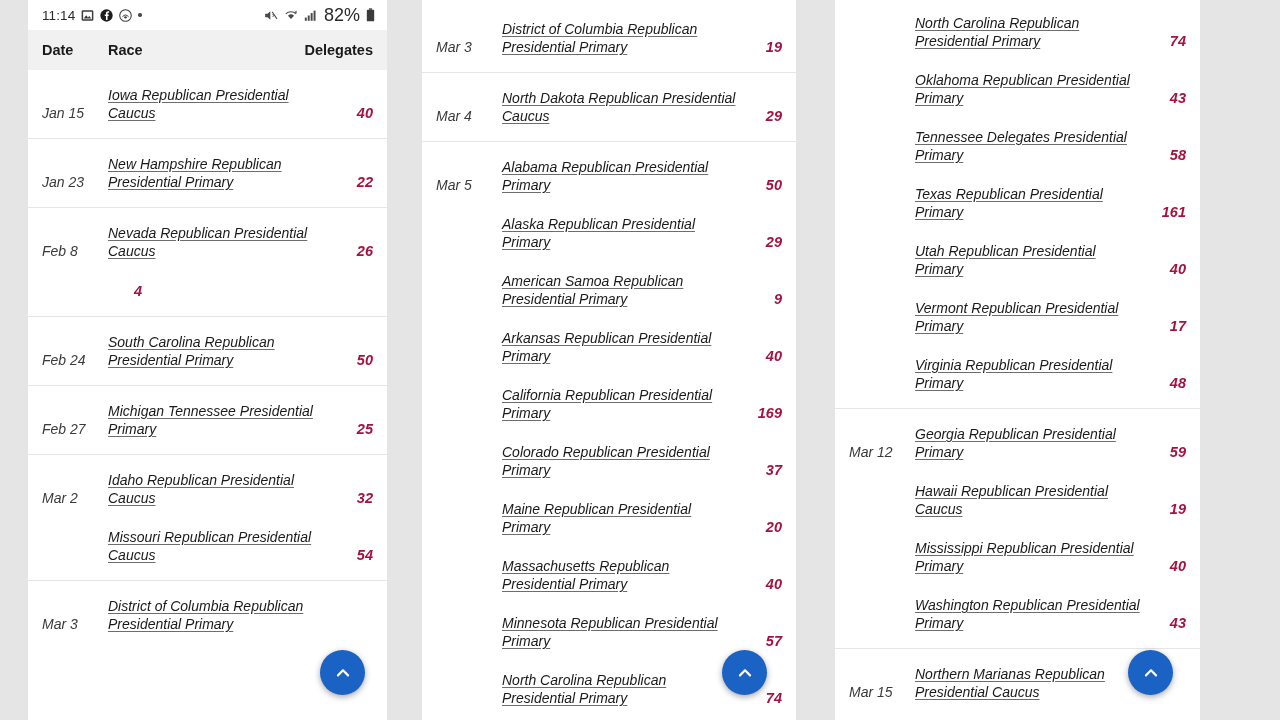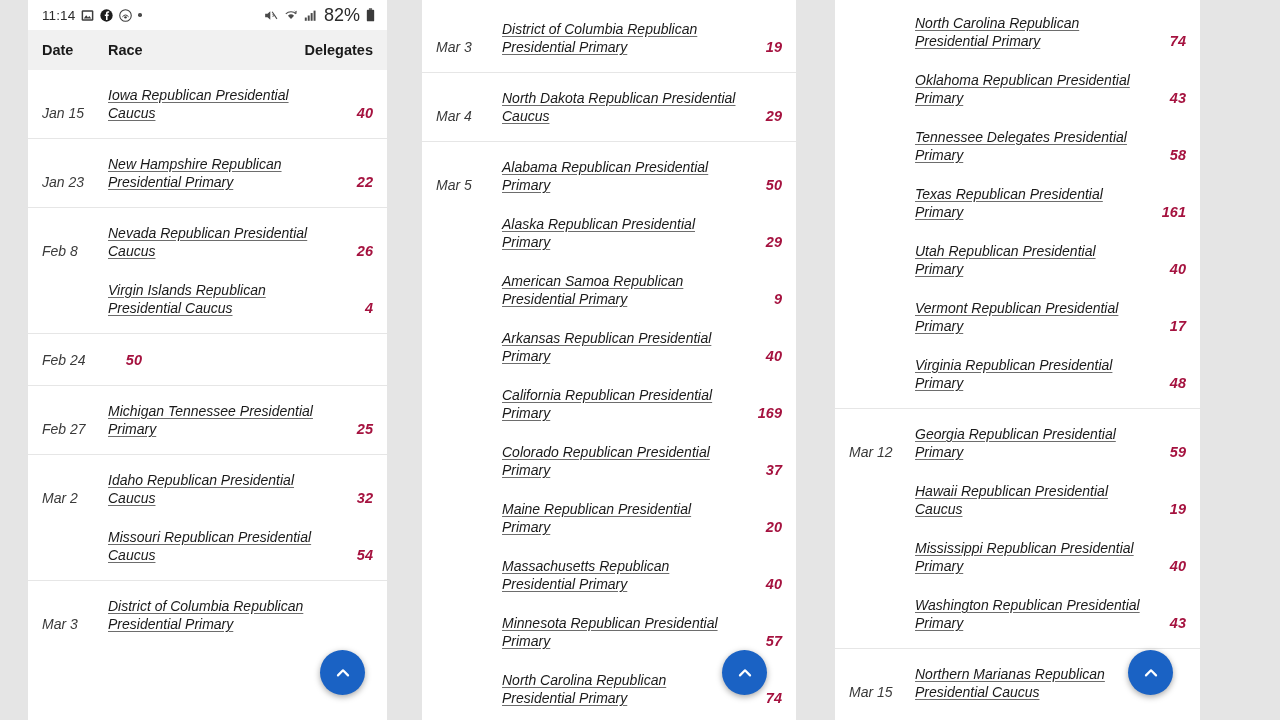--- a/index.html
+++ b/index.html
@@ -232,27 +232,27 @@
             </div>
           </div>
           <div class="group">
             <div class="race-row">
               <div class="cell-date">Feb 8</div>
               <div class="cell-race"><span class="race-link">Nevada Republican Presidential Caucus</span></div>
               <div class="cell-deleg">26</div>
             </div>
             <div class="race-row">
               <div class="cell-date"></div>
-              <div class="cell-race"><span class="race-link">Virgin Islands Republican Presidential Caucus</span></div>
               <div class="cell-deleg">4</div>
             </div>
           </div>
           <div class="group">
             <div class="race-row">
               <div class="cell-date">Feb 24</div>
+              <div class="cell-race"><span class="race-link">South Carolina Republican Presidential Primary</span></div>
               <div class="cell-deleg">50</div>
             </div>
           </div>
           <div class="group">
             <div class="race-row">
               <div class="cell-date">Feb 27</div>
               <div class="cell-race"><span class="race-link">Michigan Tennessee Presidential Primary</span></div>
               <div class="cell-deleg">25</div>
             </div>
           </div>

